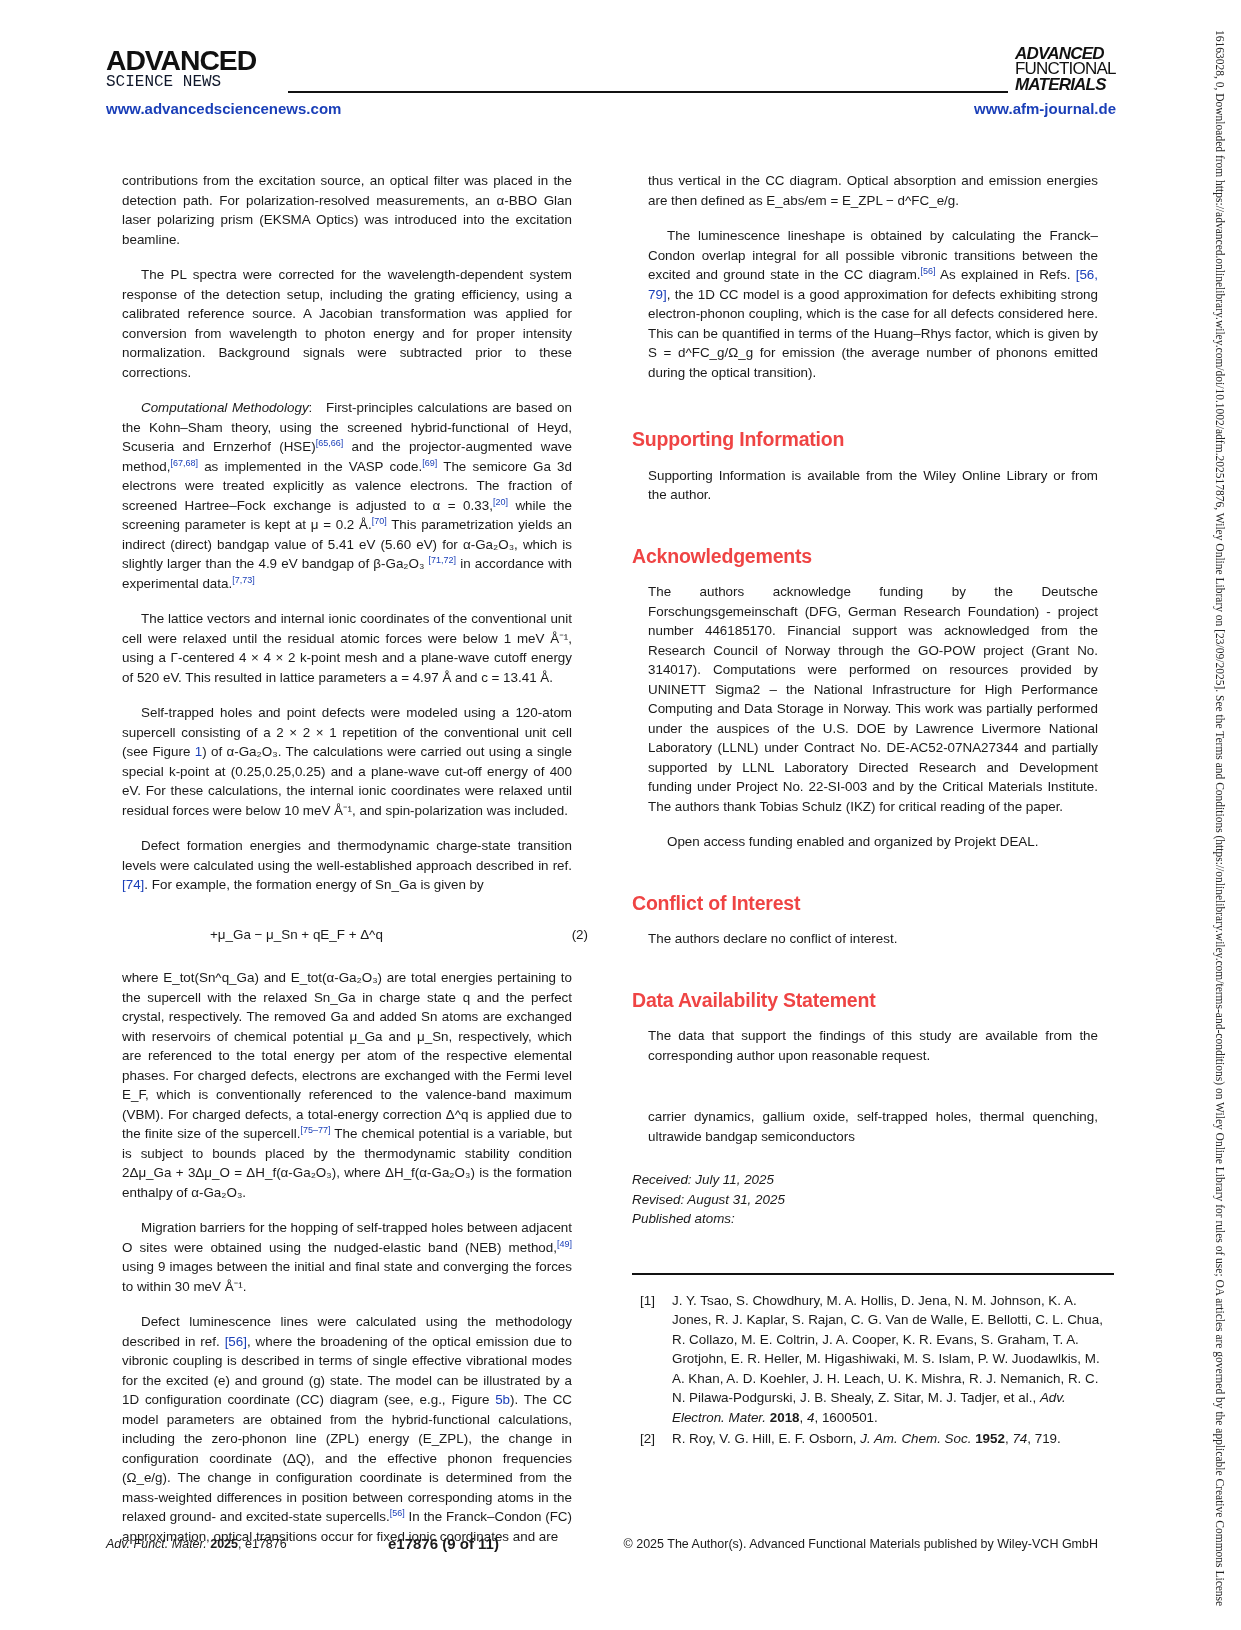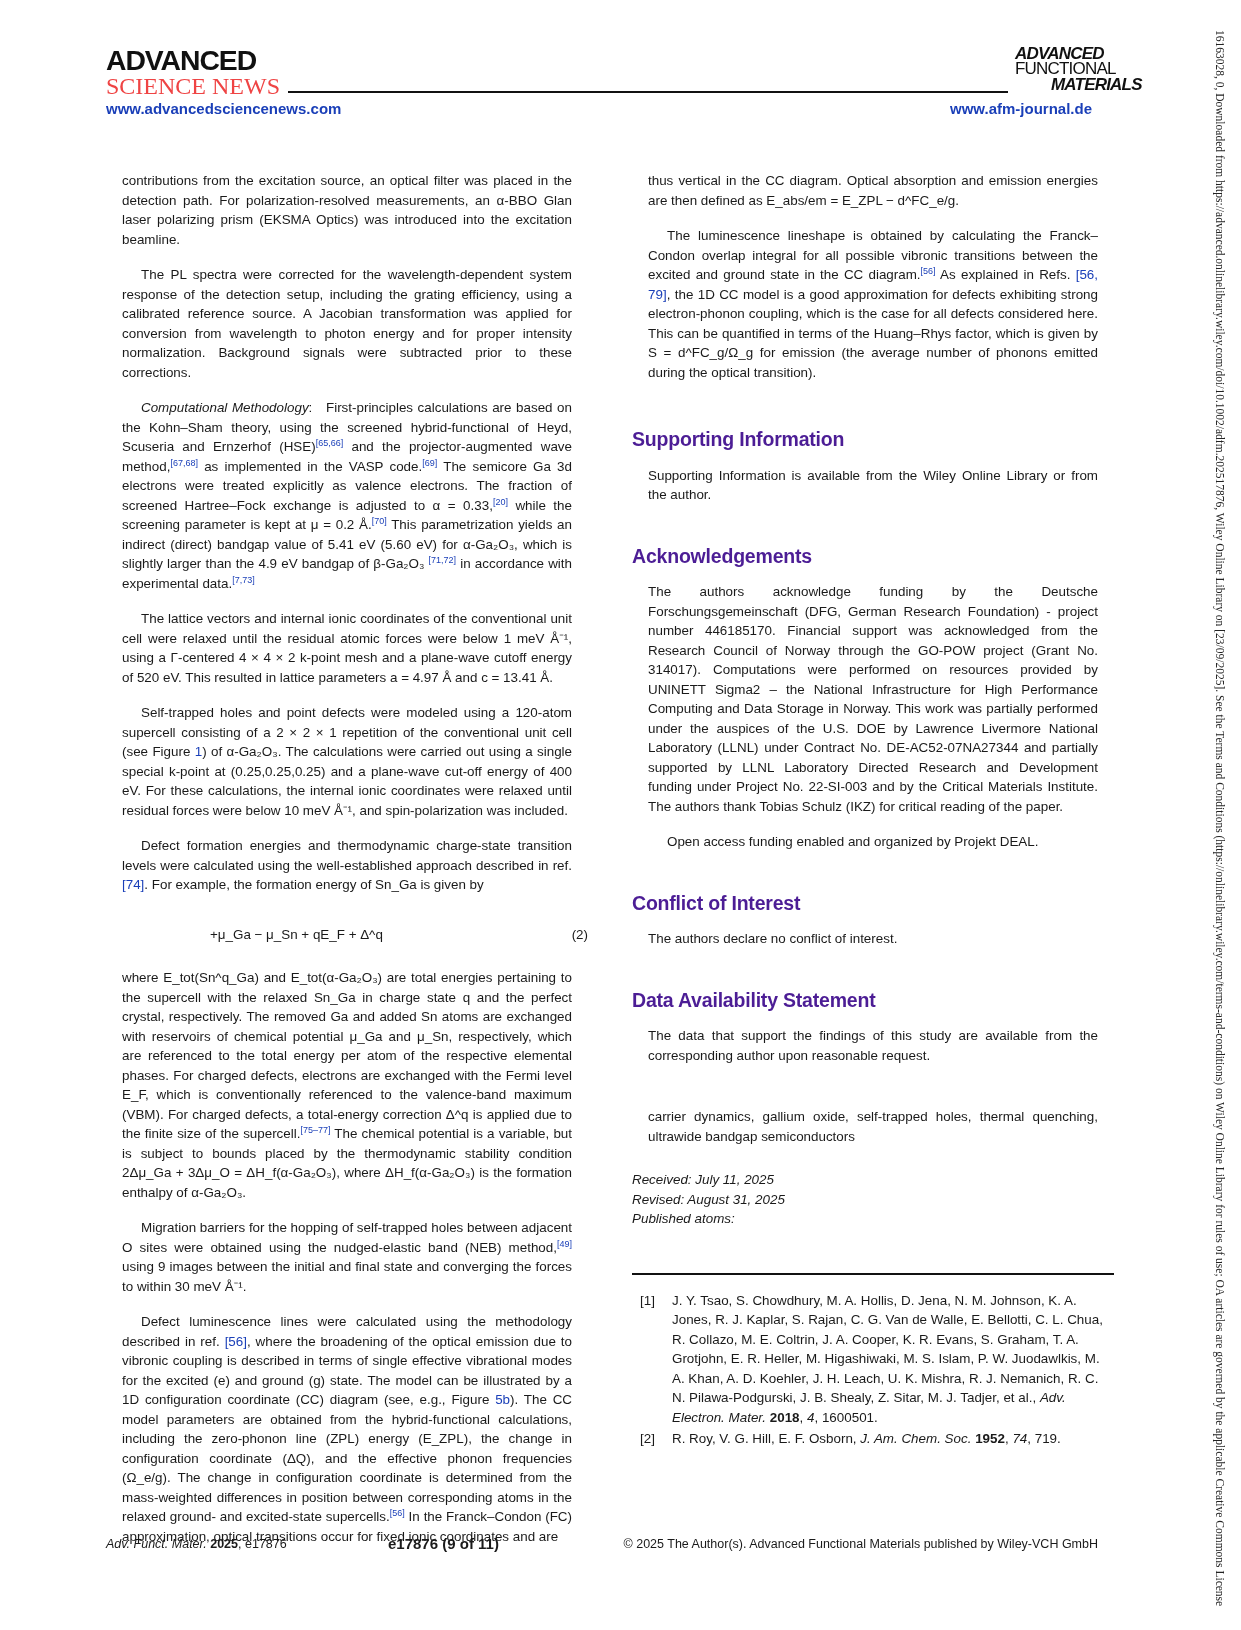--- a/index.html
+++ b/index.html
@@ -4,47 +4,47 @@
 <style>
   html, body { margin: 0; padding: 0; background: #ffffff; }
   body { width: 1241px; height: 1630px; position: relative; overflow: hidden;
          font-family: "Liberation Sans", sans-serif; color: #1a1a1a; }
   .page { position: absolute; left: 0; top: 0; width: 1241px; height: 1630px; }
 
   
   .hdr-left-logo { position: absolute; left: 106px; top: 48px; line-height: 1; }
   .logo-adv { font-family: "Liberation Sans", sans-serif; font-weight: bold; font-size: 27px;
               letter-spacing: -1px; color: #111; display: block; transform: scaleX(1.05); transform-origin: left; }
-  .logo-sci { font-family: Liberation Serif, serif; font-size: 24px; color: #ef4444; display: block; margin-top: -1px; letter-spacing: 0px; }
+  .logo-sci { font-family: Liberation Mono, monospace; font-size: 16px; color: #0f172a; display: block; margin-top: -1px; letter-spacing: 0px; }
   .hdr-rule { position: absolute; left: 288px; top: 91px; width: 720px; height: 2px; background: #111; }
   .hdr-right-logo { position: absolute; left: 1015px; top: 46px; text-align: left; line-height: 0.9; }
   .hdr-right-logo span { display: block; color: #111; font-family: "Liberation Sans", sans-serif; }
   .rl1 { font-weight: bold; font-size: 17px; letter-spacing: -0.8px; font-style: italic; }
   .rl2 { font-size: 17px; letter-spacing: -0.8px; }
-  .rl3 { font-weight: bold; font-size: 17px; letter-spacing: -0.8px; font-style: italic; margin-left: 36px; }
+  .rl3 { font-weight: bold; font-size: 17px; letter-spacing: -0.8px; font-style: italic; }
   .url-left { position: absolute; left: 106px; top: 100px; font-size: 15px; font-weight: bold; color: #1a3fb8; }
-  .url-right { position: absolute; right: 149px; top: 100px; font-size: 15px; font-weight: bold; color: #1a3fb8; }
+  .url-right { position: absolute; right: 125px; top: 100px; font-size: 15px; font-weight: bold; color: #1a3fb8; }
 
   
   .col { position: absolute; top: 155px; width: 482px; font-size: 13.4px; line-height: 19.5px;
          text-align: justify; hyphens: auto; }
   .col-left { left: 106px; }
   .col-right { left: 632px; top: 155px; }
   .col p { margin: 16px; text-indent: 19px; }
   .col p.noindent { text-indent: 0; }
   .ref { color: #1a3fb8; }
   sup { font-size: 9px; line-height: 0; }
   i { font-style: italic; }
 
   .equation { margin: 30px 0 24px 0; position: relative; font-size: 13.4px; }
   .eq-line1 { padding-left: 0; }
   .eq-line2 { padding-left: 104px; margin-top: 10px; }
   .eq-num { position: absolute; right: 0; bottom: 0; }
 
-  .sec-h { font-weight: bold; font-size: 19.5px; margin: 0 0 14px 0; color: #4c1d95; letter-spacing: -0.2px; }
+  .sec-h { font-weight: bold; font-size: 19.5px; margin: 0 0 14px 0; color: #ef4444; letter-spacing: -0.2px; }
   .sec { margin-bottom: 42px; }
   .sec p { text-indent: 0; }
 
   .dates { text-align: left; margin-top: 24px; line-height: 19.5px; font-style: italic; }
   .ref-rule { height: 2px; background: #111; margin: 44px 0 16px 0; }
   .reflist { font-size: 13.4px; line-height: 19.5px; }
   .refitem { display: flex; margin-bottom: 2px; text-align: left; }
   .refnum { width: 32px; flex: 0 0 32px; padding-left: 8px; }
   .reftext { flex: 1; }
 

